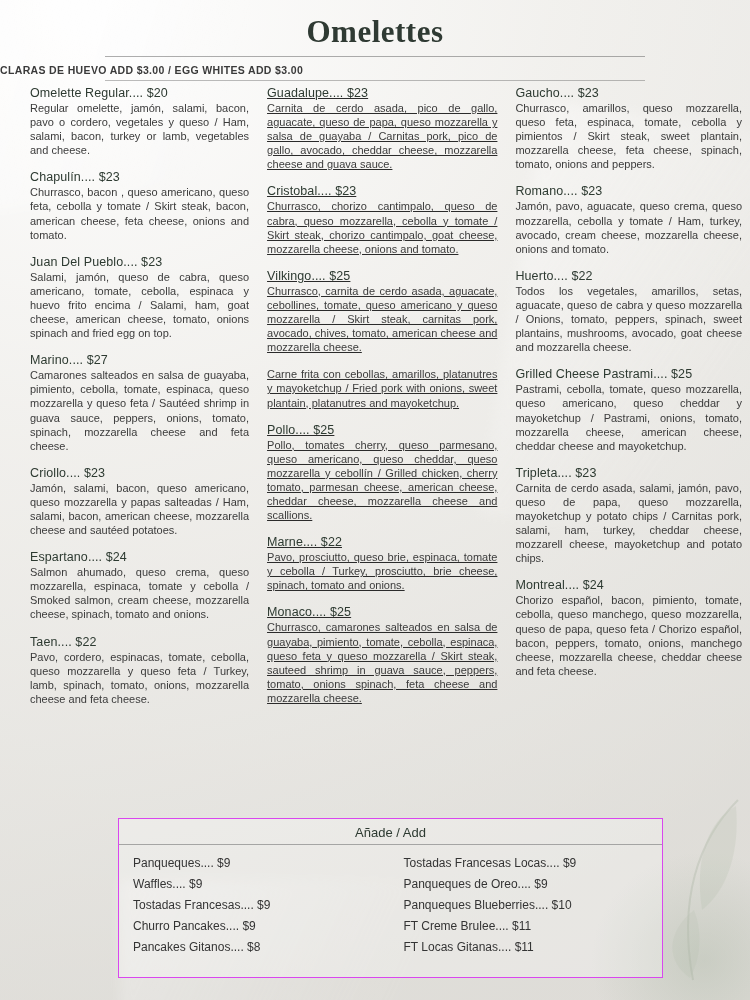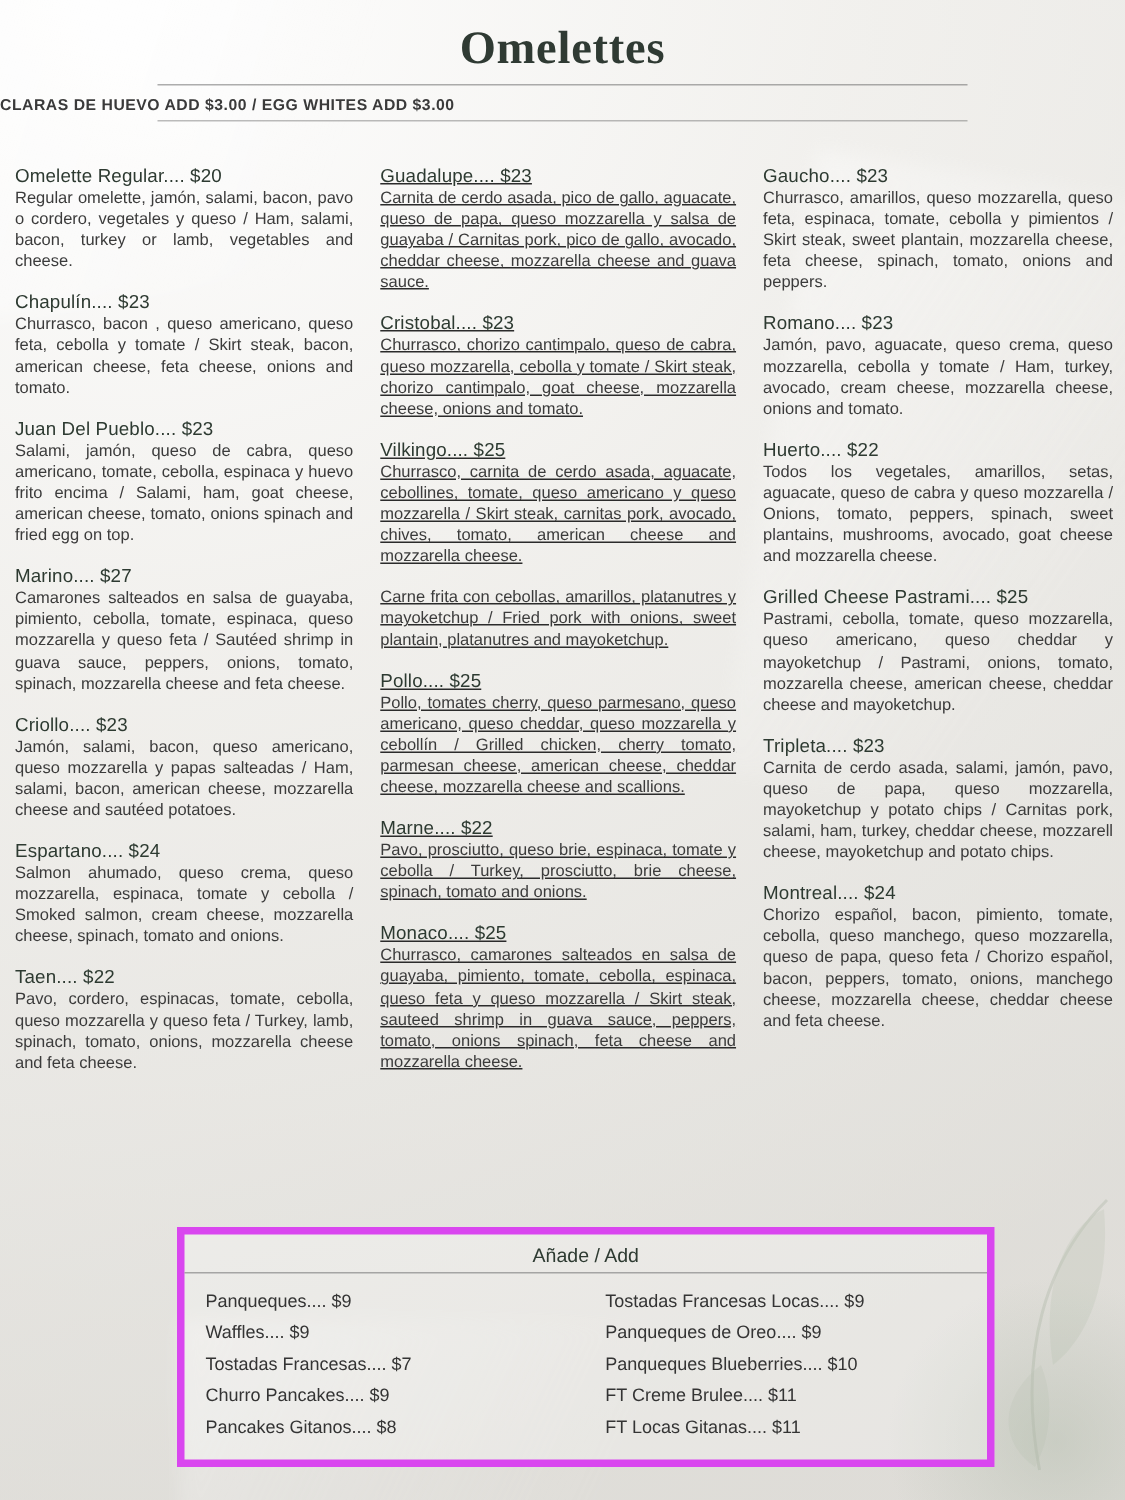--- a/index.html
+++ b/index.html
@@ -59,24 +59,23 @@
     color:#3a3a3a;
     padding:7px 0 4px 0;
   }
   .subtitle-rule {
     width:540px; height:1px; margin:0 auto 10px auto;
     background:#6b6b6b; opacity:.45;
   }
 
   .columns {
     position:absolute;
-    left:4px; right:8px; top:86px;
+    left:24px; right:8px; top:86px;
     display:flex;
     gap:18px;
-    margin-top:24px;
   }
   .col { width:238px; }
   .col.c1 { width:232px; margin-left:6px; }
   .col.c2 { width:244px;text-decoration:underline; }
   .col.c3 { width:240px; }
 
   .item { margin-bottom:13px; }
   .item-name {
     font-size:12.5px;
     color:#2d3a31;
@@ -87,21 +86,21 @@
     font-size:11px;
     line-height:14.1px;
     text-align:justify;
     color:#3b3b3b;
   }
 
   
   .addbox {
     position:absolute;
     left:118px; top:818px; width:545px; height:160px;
-    border:5px solid #d946ef;
+    border:1px solid #d946ef;
     background:rgba(255,255,255,0.28);
   }
   .addbox-title {
     text-align:center;
     font-size:13px;
     color:#2d3a31;
     padding:6px 0 4px 0;
   }
   .addbox-rule { height:1px; background:#8d8d8d; opacity:.75; }
   .addbox-cols {
@@ -224,21 +223,21 @@
       </div>
   </div>
 
   <div class="addbox">
     <div class="addbox-title">Añade / Add</div>
     <div class="addbox-rule"></div>
     <div class="addbox-cols">
       <div class="addbox-col">
           <div class="add-line">Panqueques.... $9</div>
           <div class="add-line">Waffles.... $9</div>
-          <div class="add-line">Tostadas Francesas.... $7</div>
+          <div class="add-line">Tostadas Francesas.... $9</div>
           <div class="add-line">Churro Pancakes.... $9</div>
           <div class="add-line">Pancakes Gitanos.... $8</div>
         </div>
       <div class="addbox-col">
           <div class="add-line">Tostadas Francesas Locas.... $9</div>
           <div class="add-line">Panqueques de Oreo.... $9</div>
           <div class="add-line">Panqueques Blueberries.... $10</div>
           <div class="add-line">FT Creme Brulee.... $11</div>
           <div class="add-line">FT Locas Gitanas.... $11</div>
         </div>

